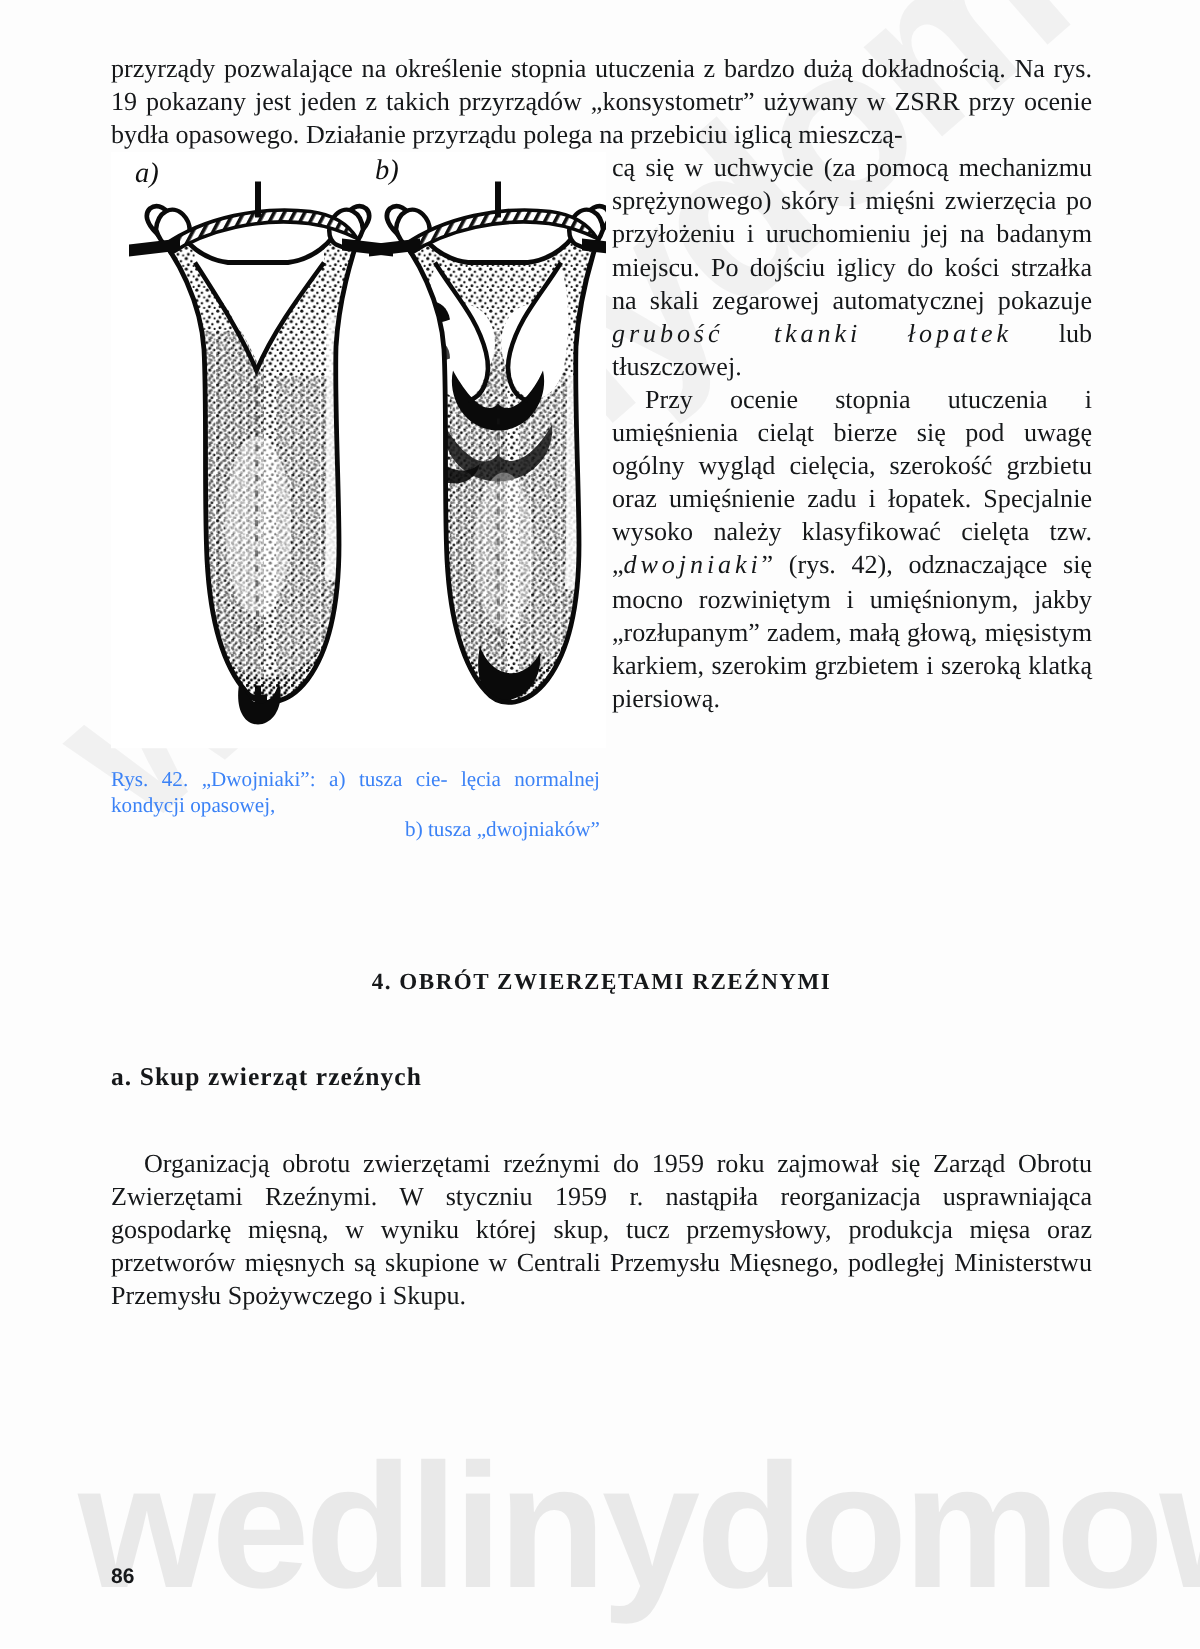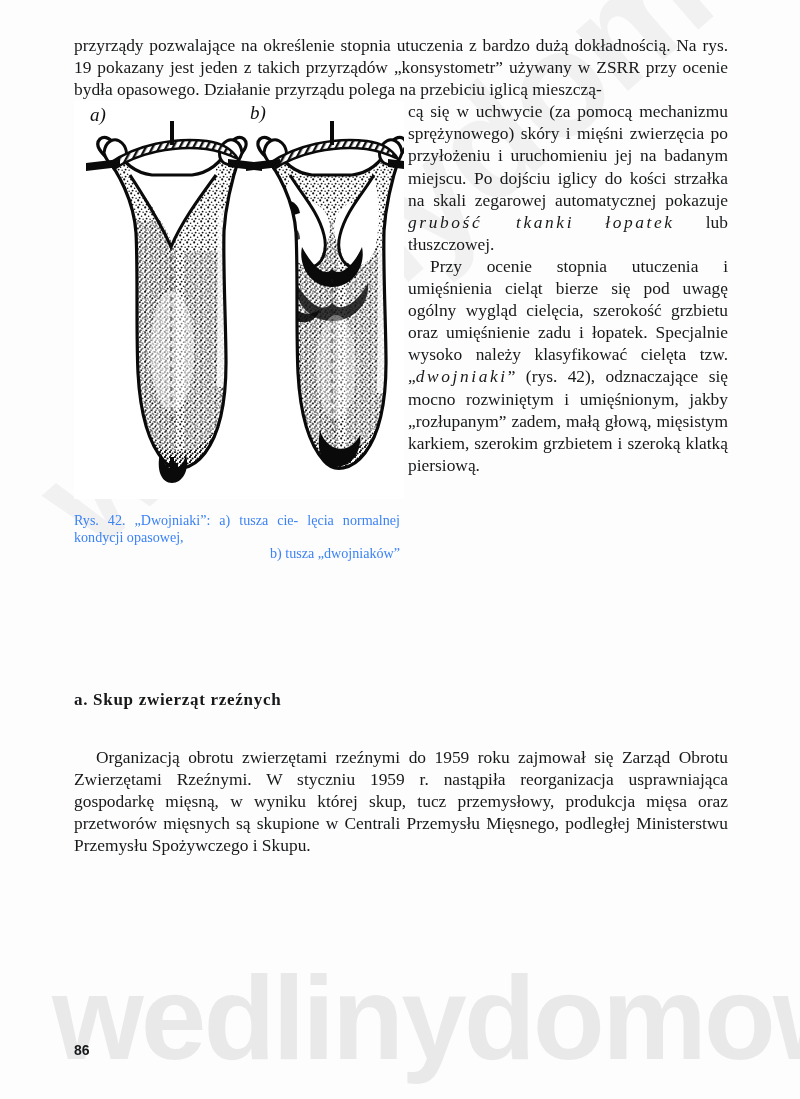--- a/index.html
+++ b/index.html
@@ -296,20 +296,21 @@
 
       <div style="clear:both"></div>
     </div>
 
 
     <div class="gap-md"></div>
 
 
     <div style="height:58px"></div>
 
+    <div class="heading-main">4. OBRÓT ZWIERZĘTAMI RZEŹNYMI</div>
 
     <div style="height:44px"></div>
 
     <div class="heading-sub">a. Skup zwierząt rzeźnych</div>
 
     <div style="height:36px"></div>
 
     <p class="indent">Organizacją obrotu zwierzętami rzeźnymi do 1959 roku zajmował się Zarząd Obrotu Zwierzętami Rzeźnymi. W styczniu 1959 r. nastąpiła reorganizacja usprawniająca gospodarkę mięsną, w wyniku której skup, tucz przemysłowy, produkcja mięsa oraz przetworów mięsnych są skupione w Centrali Przemysłu Mięsnego, podległej Ministerstwu Przemysłu Spożywczego i Skupu.</p>
 
   </div>

